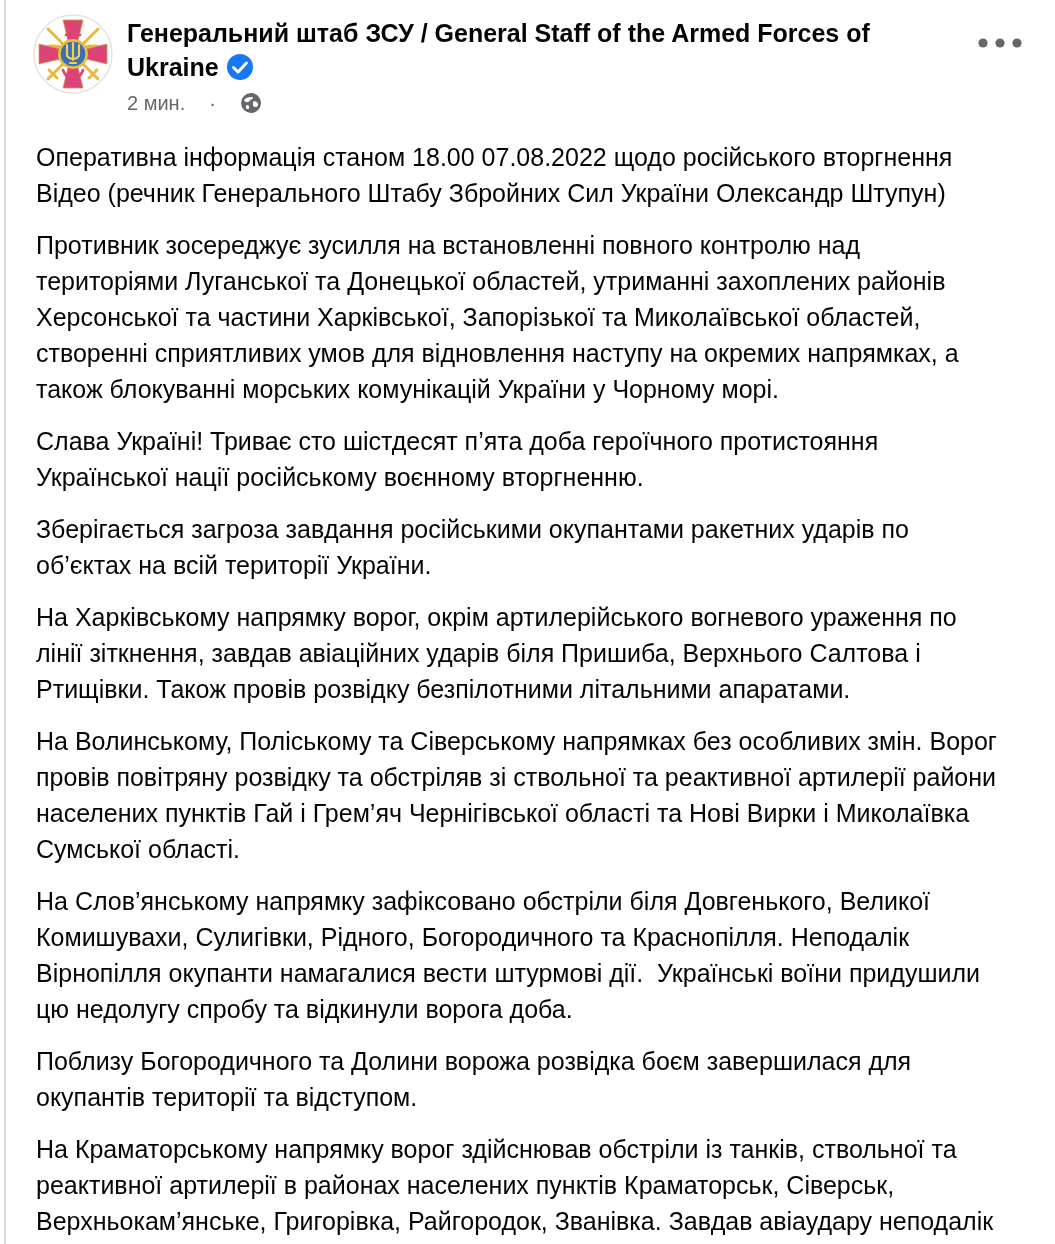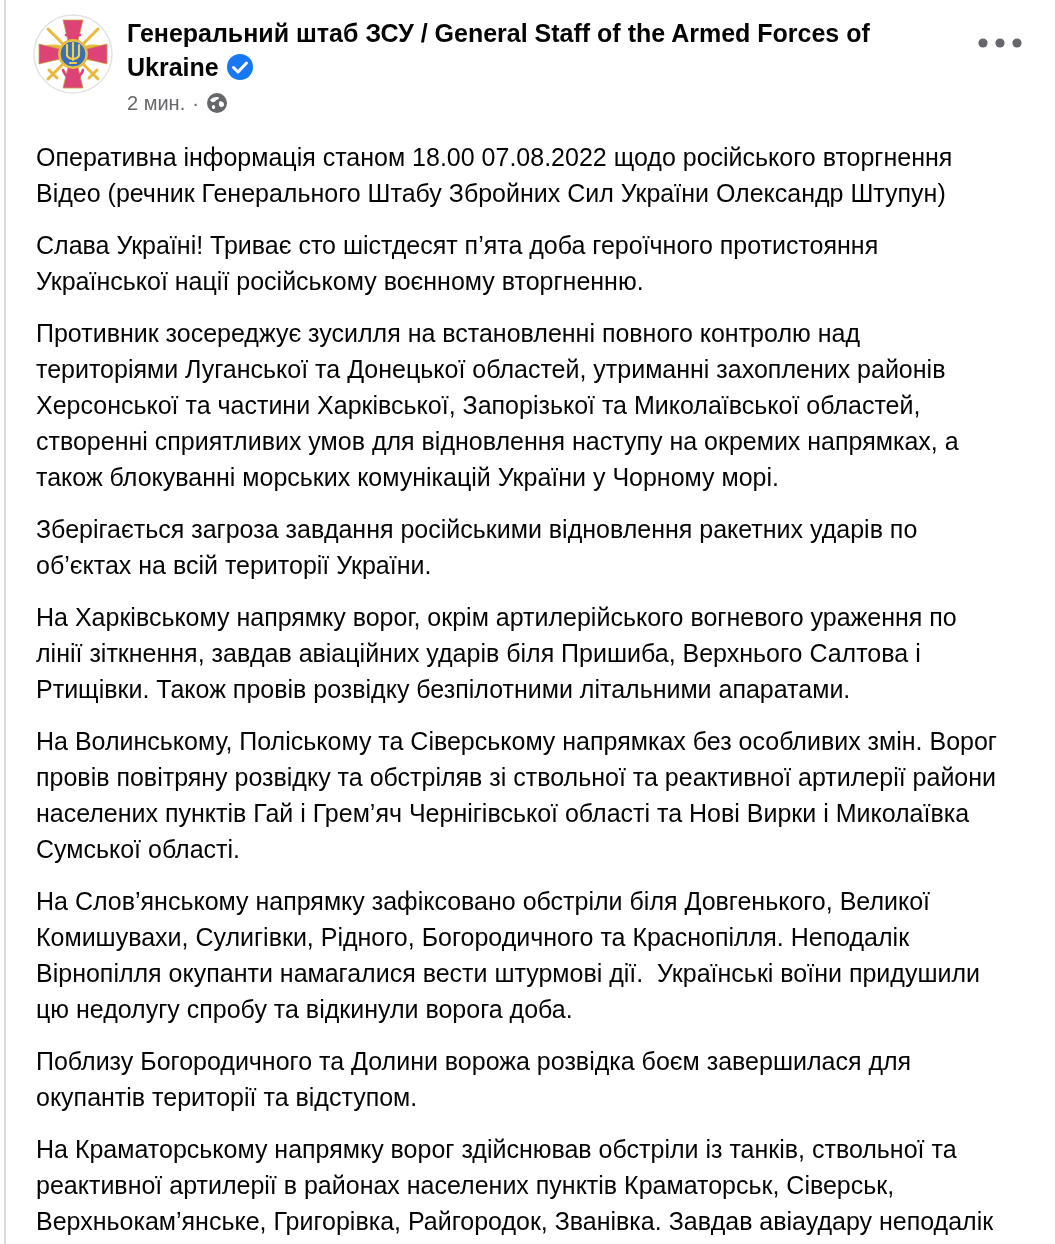--- a/index.html
+++ b/index.html
@@ -47,21 +47,21 @@
   .verified-badge {
     display: inline-block;
     width: 26px; height: 26px;
     margin-left: 8px;
     vertical-align: -4px;
   }
   .meta-row {
     margin-top: 7px;
     display: flex;
     align-items: center;
-    gap: 7px;
+    gap: 24px;
     font-size: 20px;
     line-height: 24px;
     color: #65676b;
   }
   .meta-row .sep { color: #65676b; }
   .globe { width: 22px; height: 22px; display: block; }
   .menu-button {
     position: absolute;
     right: 31px; top: 27px;
     width: 48px; height: 32px;
@@ -160,22 +160,22 @@
         <circle cx="6" cy="6" r="4.6" fill="#65676b"></circle>
         <circle cx="23" cy="6" r="4.6" fill="#65676b"></circle>
         <circle cx="40" cy="6" r="4.6" fill="#65676b"></circle>
       </svg>
     </div>
   </div>
 
   <div class="post-text">
     <p>Оперативна інформація станом 18.00 07.08.2022 щодо російського вторгнення
 Відео (речник Генерального Штабу Збройних Сил України Олександр Штупун)</p>
+    <p>Противник зосереджує зусилля на встановленні повного контролю над територіями Луганської та Донецької областей, утриманні захоплених районів Херсонської та частини Харківської, Запорізької та Миколаївської областей, створенні сприятливих умов для відновлення наступу на окремих напрямках, а також блокуванні морських комунікацій України у Чорному морі.</p>
     <p>Слава Україні! Триває сто шістдесят п’ята доба героїчного протистояння Української нації російському воєнному вторгненню.</p>
-    <p>Противник зосереджує зусилля на встановленні повного контролю над територіями Луганської та Донецької областей, утриманні захоплених районів Херсонської та частини Харківської, Запорізької та Миколаївської областей, створенні сприятливих умов для відновлення наступу на окремих напрямках, а також блокуванні морських комунікацій України у Чорному морі.</p>
-    <p>Зберігається загроза завдання російськими відновлення ракетних ударів по об’єктах на всій території України.</p>
+    <p>Зберігається загроза завдання російськими окупантами ракетних ударів по об’єктах на всій території України.</p>
     <p>На Харківському напрямку ворог, окрім артилерійського вогневого ураження по лінії зіткнення, завдав авіаційних ударів біля Пришиба, Верхнього Салтова і Ртищівки. Також провів розвідку безпілотними літальними апаратами.</p>
     <p>На Волинському, Поліському та Сіверському напрямках без особливих змін. Ворог провів повітряну розвідку та обстріляв зі ствольної та реактивної артилерії райони населених пунктів Гай і Грем’яч Чернігівської області та Нові Вирки і Миколаївка Сумської області.</p>
     <p>На Слов’янському напрямку зафіксовано обстріли біля Довгенького, Великої Комишувахи, Сулигівки, Рідного, Богородичного та Краснопілля. Неподалік Вірнопілля окупанти намагалися вести штурмові дії.  Українські воїни придушили цю недолугу спробу та відкинули ворога доба.</p>
     <p>Поблизу Богородичного та Долини ворожа розвідка боєм завершилася для окупантів території та відступом.</p>
     <p>На Краматорському напрямку ворог здійснював обстріли із танків, ствольної та реактивної артилерії в районах населених пунктів Краматорськ, Сіверськ, Верхньокам’янське, Григорівка, Райгородок, Званівка. Завдав авіаудару неподалік Спірного.</p>
   </div>
 </div>
 
 </body></html>

